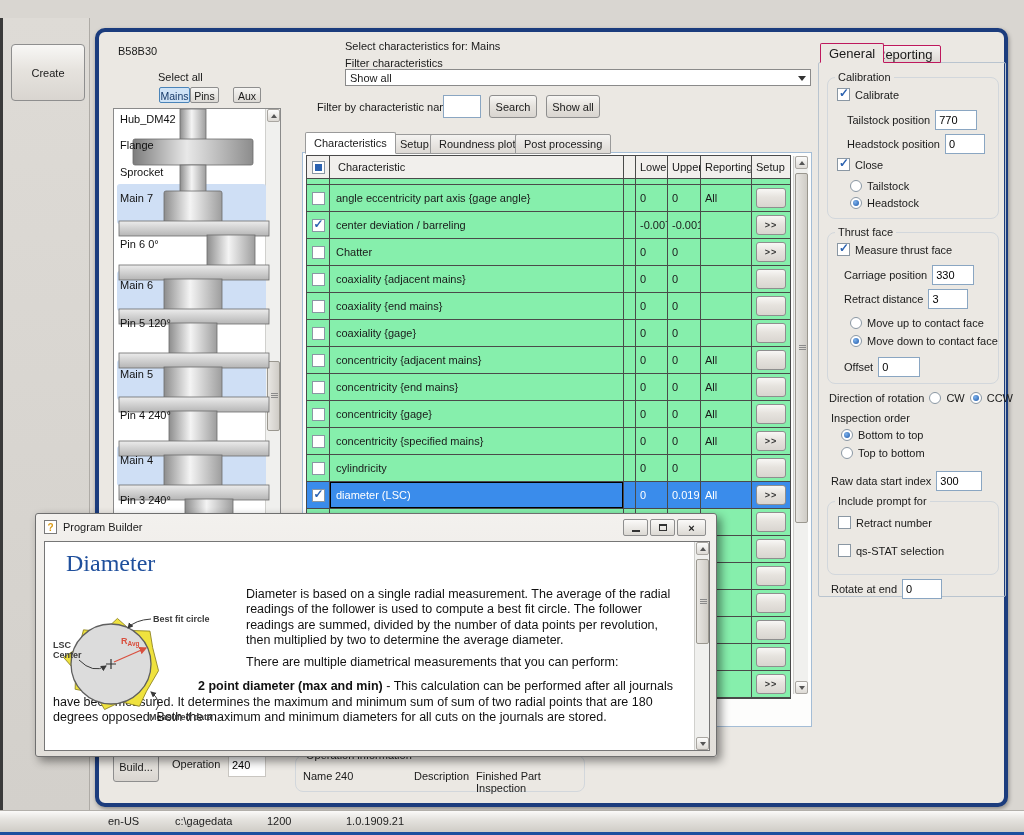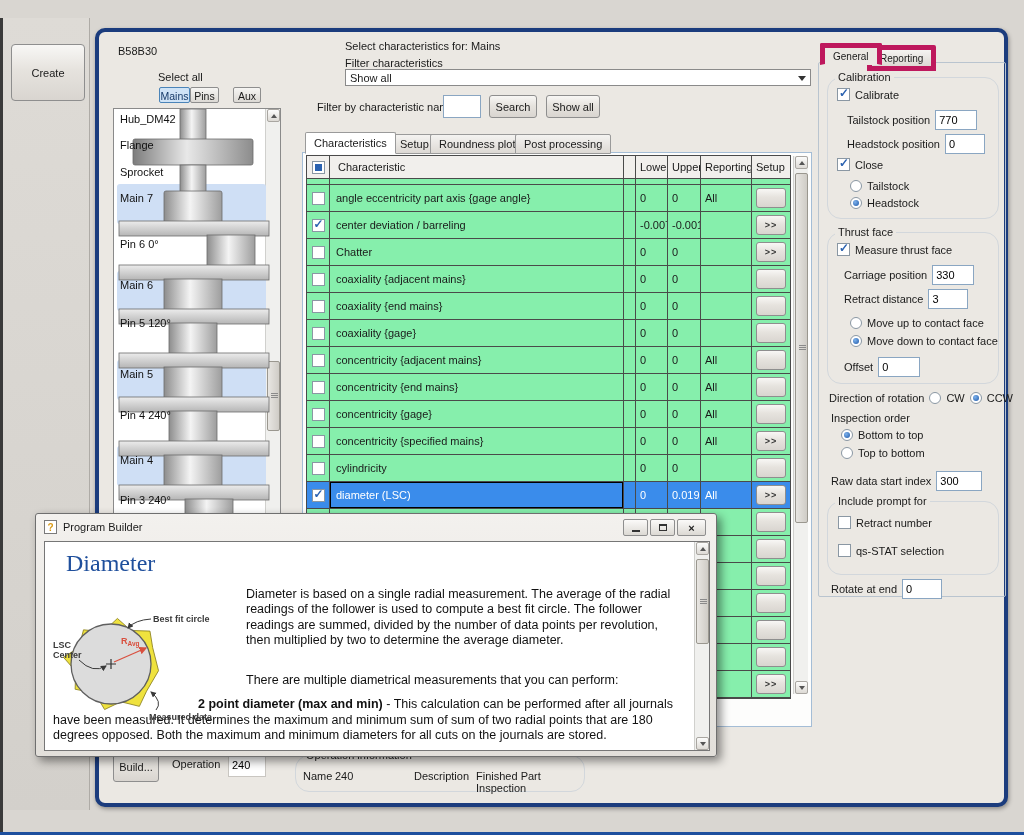--- a/index.html
+++ b/index.html
@@ -58,24 +58,24 @@
 .sel .tcn{box-shadow:inset 0 0 0 1px #000}
 .setup-btn{width:30px;height:20px;margin:auto;font-size:9px;letter-spacing:1px;font-weight:bold;color:#333}
 
 .cb{width:13px;height:13px;background:#fff;border:1px solid #8a97a3;display:inline-block;position:relative;vertical-align:middle;flex:none}
 .cb.checked::after{content:"\2713";position:absolute;left:1px;top:-3px;font-size:12px;font-weight:bold;color:#2b62b0}
 .cb.fill::after{content:"";position:absolute;left:2px;top:2px;right:2px;bottom:2px;background:#2b62b0}
 .rb{width:12px;height:12px;border-radius:50%;background:#fff;border:1px solid #8a97a3;display:inline-block;position:relative;vertical-align:middle;flex:none}
 .rb.sel::after{content:"";position:absolute;left:2px;top:2px;right:2px;bottom:2px;border-radius:50%;background:radial-gradient(circle at 35% 35%,#7db2ec,#1f58a8)}
 .row{display:flex;align-items:center;gap:5px;white-space:nowrap}
 
-.stab{position:absolute;top:45px;height:18px;padding:8px 8px;background:linear-gradient(#f4f3f1,#ddd9d4);border:5px solid #be185d;border-radius:2px 2px 0 0;display:flex;align-items:center;font-size:10px;z-index:3}
+.stab{position:absolute;top:45px;height:18px;padding:8px 8px;background:linear-gradient(#f4f3f1,#ddd9d4);border:1px solid #be185d;border-radius:2px 2px 0 0;display:flex;align-items:center;font-size:13px;z-index:3}
 .stab.active{background:#ebe8e3;height:20px;top:43px;border-bottom:1px solid #ebe8e3;z-index:4}
 #setpanel{position:absolute;left:818px;top:62px;width:188px;height:535px;border:1px solid #b9c4cf;border-radius:2px}
-.grp{position:absolute;border:1px solid #d2d7dc;border-radius:14px}
+.grp{position:absolute;border:1px solid #d2d7dc;border-radius:8px}
 .grp .legend{position:absolute;top:-7px;left:7px;background:#ebe8e3;padding:0 3px;font-size:11px;white-space:nowrap}
 
 #popup{position:absolute;left:35px;top:513px;width:682px;height:244px;background:linear-gradient(#f3f1ee,#e2dfda);border:1px solid #6f6f6f;border-radius:3px;box-shadow:4px 4px 10px rgba(0,0,0,.45);z-index:50}
 #ptitle{position:absolute;left:0;top:0;right:0;height:26px;display:flex;align-items:center;padding-left:8px;gap:6px}
 #ptitle .dicon{width:13px;height:14px;background:#fff;border:1px solid #7a7a7a;font-size:10px;font-weight:bold;color:#d99a16;display:flex;align-items:center;justify-content:center}
 #winbtns{position:absolute;right:10px;top:5px;display:flex;gap:2px}
 .wbtn{width:25px;height:17px;background:linear-gradient(#fbfaf9,#dcd9d3);border:1px solid #8e8e8e;border-radius:2px;display:flex;align-items:center;justify-content:center}
 .wbtn .g-min{width:8px;height:2px;background:#333;margin-top:7px}
 .wbtn .g-max{width:8px;height:7px;border:1px solid #333;border-top-width:2px}
 .wbtn.close{width:29px;font-size:11px;font-weight:bold;color:#222}
@@ -614,24 +614,30 @@
         <text x="70" y="38" font-size="9" font-weight="bold" fill="#d9503f"><tspan>R</tspan><tspan font-size="6.5" dy="2">Avg</tspan></text>
         <path d="M100,13 Q84,14 77,22" stroke="#3a3a3a" stroke-width="1" fill="none" marker-end="url(#ah)"></path>
         <text x="102" y="16" font-size="9" font-weight="bold" fill="#3a3a3a">Best fit circle</text>
         <text x="2" y="42" font-size="9" font-weight="bold" fill="#3a3a3a">LSC</text>
         <text x="2" y="52" font-size="9" font-weight="bold" fill="#3a3a3a">Center</text>
         <path d="M28,54 Q42,68 55,60" stroke="#3a3a3a" stroke-width="1" fill="none" marker-end="url(#ah)"></path>
         <path d="M105,104 Q112,96 100,86" stroke="#3a3a3a" stroke-width="1" fill="none" marker-end="url(#ah)"></path>
         <text x="98" y="114" font-size="9" font-weight="bold" fill="#3a3a3a">Measured data</text>
       </svg>
       <p class="p-ind" style="margin-top:10px">Diameter is based on a single radial measurement. The average of the radial readings of the follower is used to compute a best fit circle. The follower readings are summed, divided by the number of data points per revolution, then multiplied by two to determine the average diameter.</p>
-      <p class="p-ind" style="margin-top:25px">There are multiple diametrical measurements that you can perform:</p>
+      <p class="p-ind" style="margin-top:7px">There are multiple diametrical measurements that you can perform:</p>
       <p class="p3"><b>2 point diameter (max and min)</b><span> - This calculation can be performed after all journals have been measured. It determines the maximum and minimum sum of sum of two radial points that are 180 degrees opposed. Both the maximum and minimum diameters for all cuts on the journals are stored.</span></p>
       <div class="vscroll" id="pscroll">
         <span class="sarrow up"></span>
         <span class="sthumb" style="top:17px;height:85px"></span>
         <span class="sarrow down"></span>
       </div>
     </div>
   </div>
 
+  <div id="statusbar">
+      <span style="left: 108px;">en-US</span>
+      <span style="left: 175px;">c:\gagedata</span>
+      <span style="left: 267px;">1200</span>
+      <span style="left: 346px;">1.0.1909.21</span>
+    </div>
   <div id="bottomline"></div>
 </div>
 
 </body></html>

